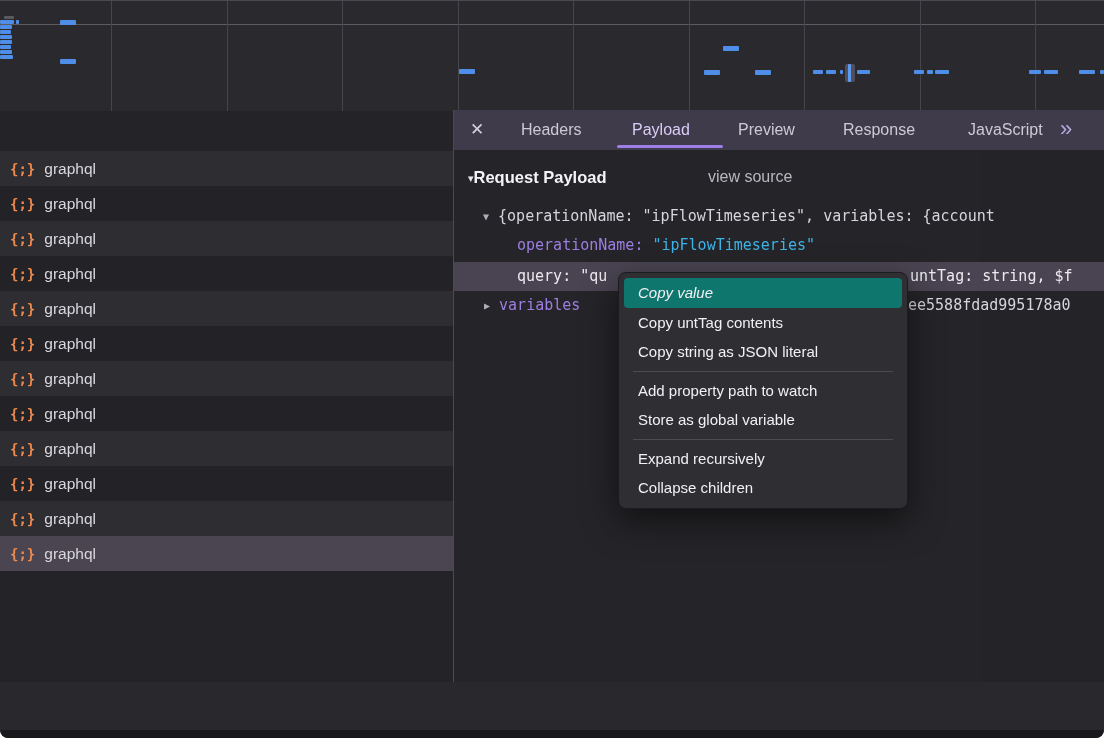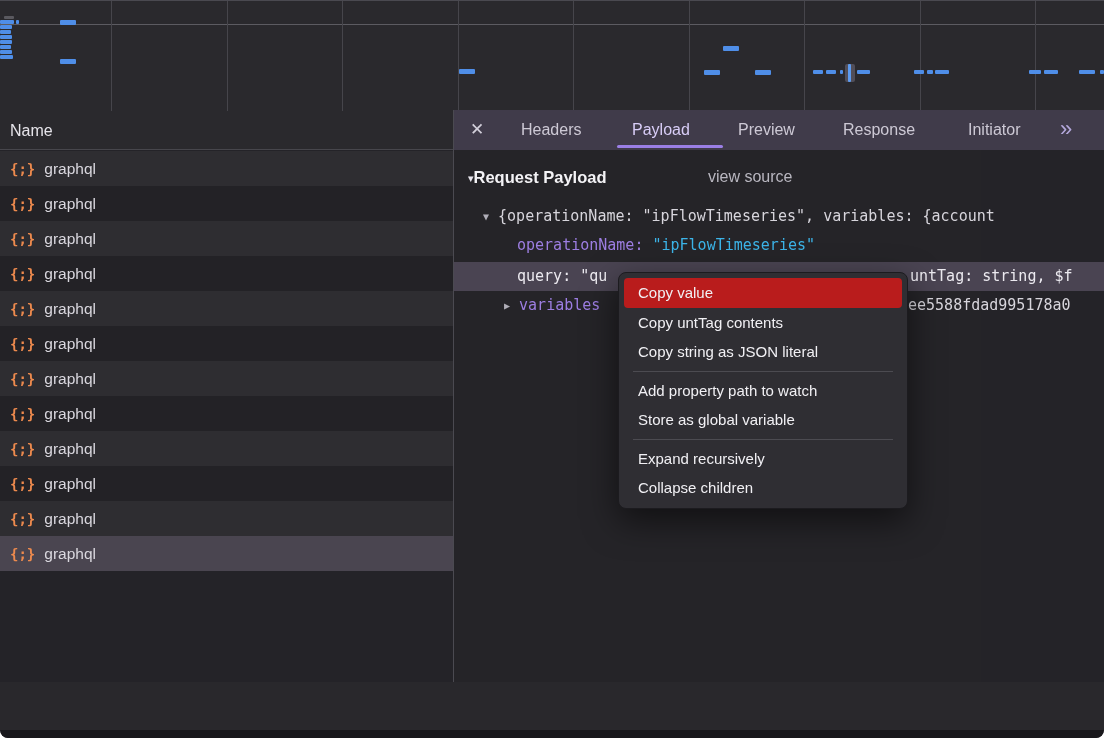--- a/index.html
+++ b/index.html
@@ -109,21 +109,20 @@
         <div class="ov-bar" style="left: 1029px; top: 69px; width: 12px; height: 4px; background: rgb(79, 142, 232);"></div>
         <div class="ov-bar" style="left: 1044px; top: 69px; width: 14px; height: 4px; background: rgb(79, 142, 232);"></div>
         <div class="ov-bar" style="left: 1079px; top: 69px; width: 16px; height: 4px; background: rgb(79, 142, 232);"></div>
         <div class="ov-bar" style="left: 1100px; top: 69px; width: 4px; height: 4px; background: rgb(79, 142, 232);"></div>
         <div class="ov-marker" style="left: 845px; top: 63px; width: 10px; height: 18px; background: rgb(81, 78, 89);"></div>
         <div class="ov-marker-line" style="left: 848px; top: 63px; width: 3px; height: 18px; background: rgb(93, 155, 240);"></div>
       </div>
   </div>
 
   <div class="left-panel">
-    <div class="name-header">Name</div>
     <div class="rows" id="rowhost">
         <div class="nrow">
           <span class="nicon">{;}</span>
           <span class="nlabel">graphql</span>
         </div>
         <div class="nrow">
           <span class="nicon">{;}</span>
           <span class="nlabel">graphql</span>
         </div>
         <div class="nrow">
@@ -168,21 +167,21 @@
         </div>
       </div>
   </div>
 
   <div class="tabbar">
     <span class="close-x">✕</span>
     <span class="tab" style="left:68px">Headers</span>
     <span class="tab active" style="left:179px">Payload</span>
     <span class="tab" style="left:285px">Preview</span>
     <span class="tab" style="left:390px">Response</span>
-    <span class="tab" style="left:515px">Initiator</span>
+    <span class="tab" style="left:515px">JavaScript</span>
     <span class="more-tabs">»</span>
     <div class="tab-underline" id="tabUnderline" style="background: rgb(155, 127, 230);"></div>
   </div>
 
   <div class="payload-panel">
     <div class="pl-header">
       <span class="pl-caret">▾</span><span class="pl-title">Request Payload</span>
     </div>
     <span class="view-source">view source</span>
 
@@ -194,34 +193,34 @@
     <div class="tree-row" style="top:81px;padding-left:64px;box-sizing:border-box;">
       <span class="key">operationName:</span>
       <span class="str">"ipFlowTimeseries"</span>
     </div>
 
     <div class="tree-row sel-row" style="top:112px;padding-left:64px;box-sizing:border-box;">
       <span>query: "qu</span>
       <span class="frag-right" style="left:457px">untTag: string, $f</span>
     </div>
 
-    <div class="tree-row" style="top:141px;padding-left:51px;box-sizing:border-box;">
+    <div class="tree-row" style="top:141px;padding-left:31px;box-sizing:border-box;">
       <span class="tw-caret">▶</span>
       <span class="key">variables</span>
       <span class="frag-right" style="left:455px">ee5588fdad995178a0</span>
     </div>
   </div>
 
   <div class="h-divider"></div>
   <div class="v-divider"></div>
   <div class="bottom-strip"></div>
   <div class="bottom-edge"></div>
 
   <div class="ctx-menu" id="ctxMenu">
-      <div class="ctx-item hl" style="background: #b91c1c;">Copy value</div>
+      <div class="ctx-item hl" style="background: #0f766e; font-style: italic;">Copy value</div>
       <div class="ctx-item">Copy untTag contents</div>
       <div class="ctx-item">Copy string as JSON literal</div>
       <div class="ctx-sep"></div>
       <div class="ctx-item">Add property path to watch</div>
       <div class="ctx-item">Store as global variable</div>
       <div class="ctx-sep"></div>
       <div class="ctx-item">Expand recursively</div>
       <div class="ctx-item">Collapse children</div>
     </div>
 

